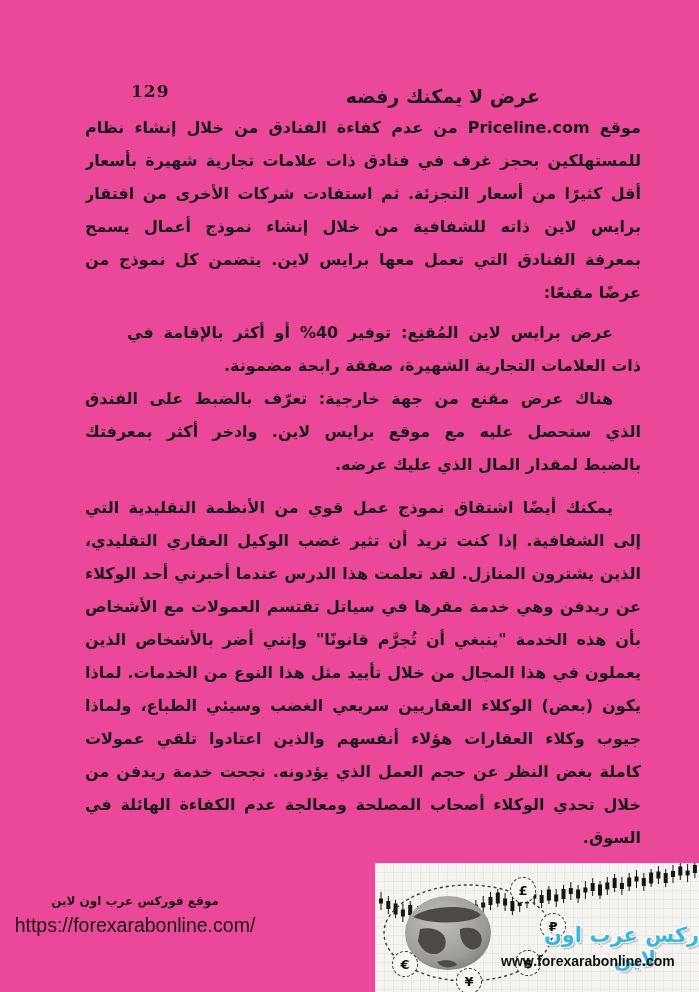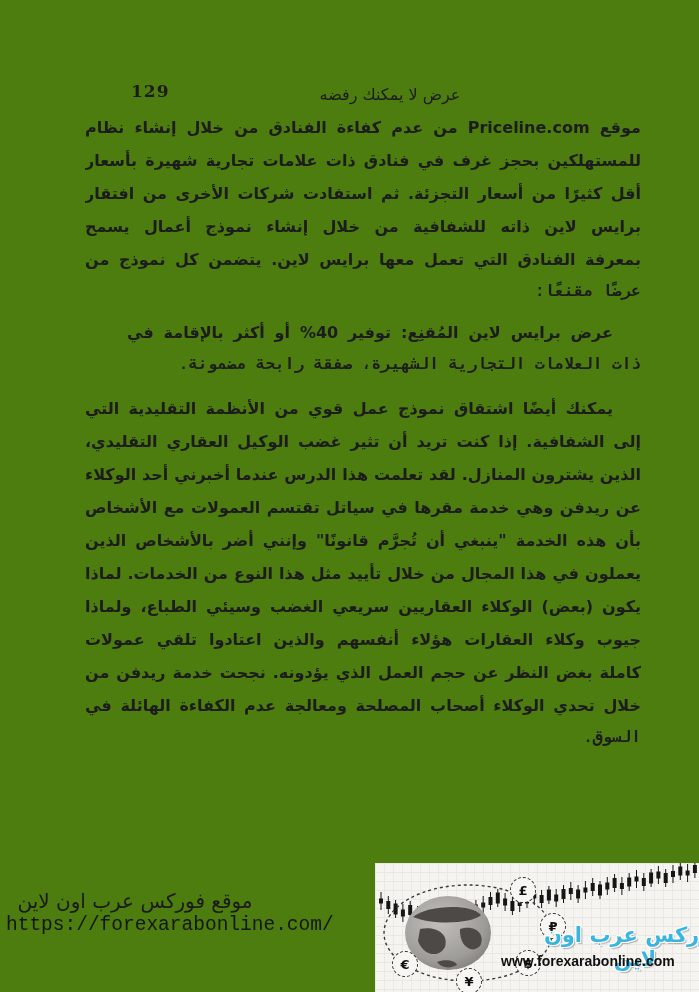--- a/index.html
+++ b/index.html
@@ -1,36 +1,36 @@
 <!DOCTYPE html>
 <html lang="ar"><head>
 <meta charset="utf-8">
 <style>
   html,body{margin:0;padding:0;background:#e8e8e8;}
   .page{
     position:relative;width:699px;height:992px;margin:0 auto;
-    background:#4d7c0f;overflow:hidden;
+    background:#ec4899;overflow:hidden;
     font-family:"DejaVu Sans",sans-serif;color:#1c1c1c;
   }
   
   .pagenum{position:absolute;left:131px;top:81px;font-family:"DejaVu Serif",serif;font-weight:700;font-size:17px;letter-spacing:1px;}
-  .htitle{position:absolute;left:240px;top:85px;width:300px;text-align:center;direction:rtl;font-weight:400;font-size:16px;}
+  .htitle{position:absolute;left:240px;top:85px;width:300px;direction:rtl;font-weight:700;font-size:19px;}
   
   .body-text{position:absolute;left:85px;top:111px;width:556px;direction:rtl;font-weight:700;font-size:16px;}
   .ln{height:33px;line-height:33px;overflow:hidden;}
   .jl{text-align:justify;text-align-last:justify;}
-  .ll{text-align:center;text-align-last:right;font-family:Liberation Mono, monospace;}
+  .ll{text-align:center;text-align-last:right;}
   .ind{padding-right:28px;}
   .offer{padding-left:42px;}
   .gap-s{margin-top:7px;}
   .gap-m{margin-top:10px;}
   
   .footer{position:absolute;left:6px;top:889px;width:258px;text-align:center;}
-  .fname{direction:rtl;font-weight:400;font-size:20px;color:#1a1a1a;line-height:24px;}
-  .furl{direction:ltr;font-family:Liberation Mono, monospace;font-weight:400;font-size:19.5px;color:#161616;line-height:24px;}
+  .fname{direction:rtl;font-weight:700;font-size:12px;color:#1a1a1a;line-height:24px;}
+  .furl{direction:ltr;font-family:Liberation Sans, sans-serif;font-weight:400;font-size:19.5px;color:#161616;line-height:24px;}
   
   .watermark{
     position:absolute;left:375px;top:863px;width:324px;height:129px;
     background-color:#f5f4f1;
     background-image:linear-gradient(#eae8e3 1px,transparent 1px),
                      linear-gradient(90deg,#eae8e3 1px,transparent 1px);
     background-size:9px 9px;
   }
   .candles-svg{position:absolute;left:0;top:0;width:324px;height:80px;}
   .globe-svg{position:absolute;left:0;top:0;width:210px;height:129px;}
@@ -68,20 +68,25 @@
       <div class="ln jl">موقع Priceline.com من عدم كفاءة الفنادق من خلال إنشاء نظام يسمح</div>
       <div class="ln jl">للمستهلكين بحجز غرف في فنادق ذات علامات تجارية شهيرة بأسعار</div>
       <div class="ln jl">أقل كثيرًا من أسعار التجزئة. ثم استفادت شركات الأخرى من افتقار موقع</div>
       <div class="ln jl">برايس لاين ذاته للشفافية من خلال إنشاء نموذج أعمال يسمح للمسافرين</div>
       <div class="ln jl">بمعرفة الفنادق التي تعمل معها برايس لاين. يتضمن كل نموذج من هذين</div>
       <div class="ln ll">عرضًا مقنعًا:</div>
     </div>
     <div class="gap-s offer">
       <div class="ln jl ind">عرض برايس لاين المُقنِع: توفير 40% أو أكثر بالإقامة في الفنادق</div>
       <div class="ln ll">ذات العلامات التجارية الشهيرة، صفقة رابحة مضمونة.</div>
+    </div>
+    <div>
+      <div class="ln jl ind">هناك عرض مقنع من جهة خارجية: تعرّف بالضبط على الفندق</div>
+      <div class="ln jl">الذي ستحصل عليه مع موقع برايس لاين. وادخر أكثر بمعرفتك</div>
+      <div class="ln ll">بالضبط لمقدار المال الذي عليك عرضه.</div>
     </div>
     <div class="gap-m">
       <div class="ln jl ind">يمكنك أيضًا اشتقاق نموذج عمل قوي من الأنظمة التقليدية التي تفتقر</div>
       <div class="ln jl">إلى الشفافية. إذا كنت تريد أن تثير غضب الوكيل العقاري التقليدي، فاسأله</div>
       <div class="ln jl">الذين يشترون المنازل. لقد تعلمت هذا الدرس عندما أخبرني أحد الوكلاء</div>
       <div class="ln jl">عن ريدفن وهي خدمة مقرها في سياتل تقتسم العمولات مع الأشخاص</div>
       <div class="ln jl">بأن هذه الخدمة "ينبغي أن تُجرَّم قانونًا" وإنني أضر بالأشخاص الذين</div>
       <div class="ln jl">يعملون في هذا المجال من خلال تأييد مثل هذا النوع من الخدمات. لماذا</div>
       <div class="ln jl">يكون (بعض) الوكلاء العقاريين سريعي الغضب وسيئي الطباع، ولماذا</div>
       <div class="ln jl">جيوب وكلاء العقارات هؤلاء أنفسهم والذين اعتادوا تلقي عمولات ضخمة</div>

